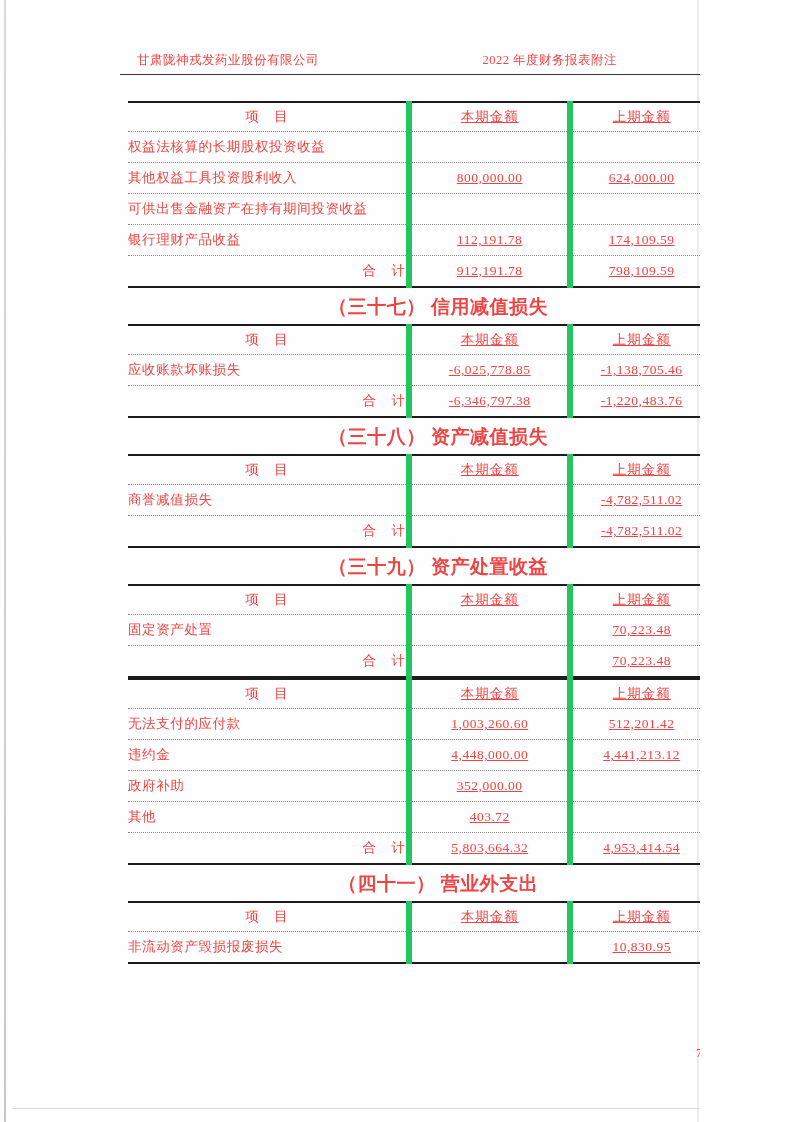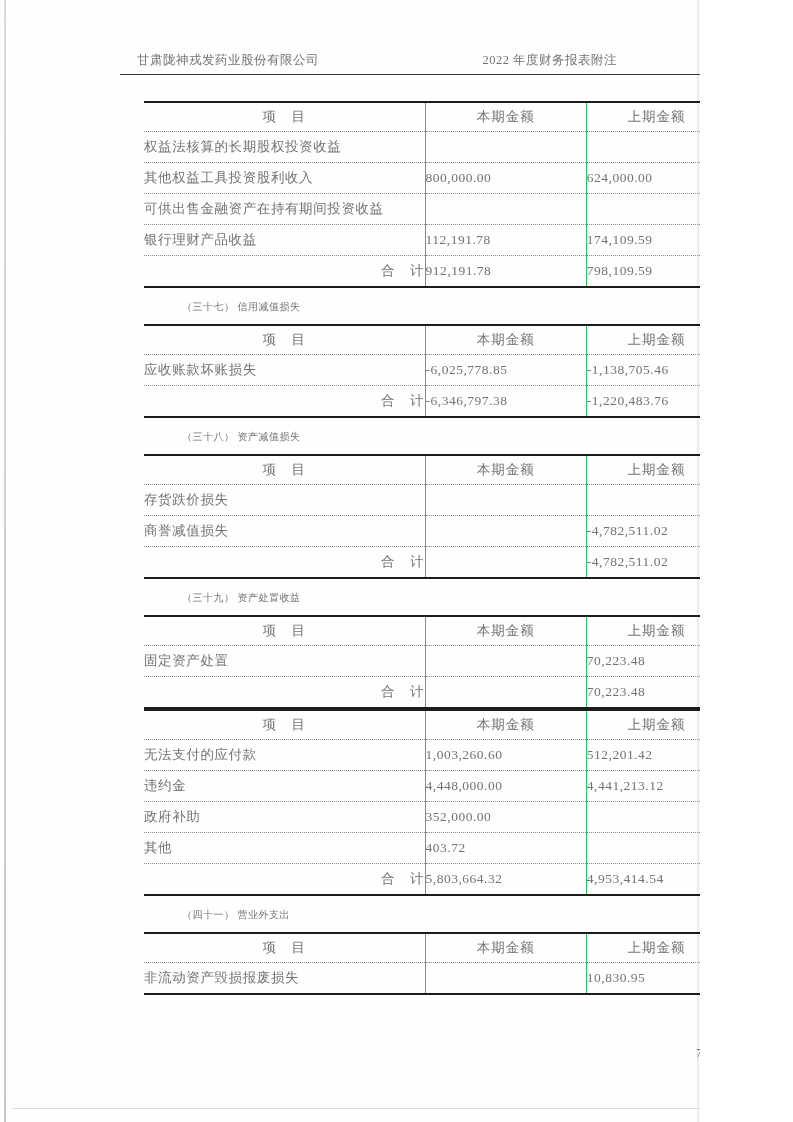--- a/index.html
+++ b/index.html
@@ -1,61 +1,61 @@
 <!DOCTYPE html>
 <html><head>
 <meta charset="utf-8">
 <style>
   html,body { margin:0; padding:0; background:#ffffff; }
   .page {
     position:relative;
     width:700px; height:1122px;
     background:#fefefe;
     font-family:"Liberation Serif","DejaVu Serif",serif;
-    color:#737373;
+    color:#ef4444;
     overflow:hidden;
   }
   
   .scan-edge-left { position:absolute; left:4px; top:0; width:2px; height:1122px;
     background:linear-gradient(to bottom,#c2c6c6,#a6acac); opacity:.65; }
   .scan-edge-right { position:absolute; right:1px; top:0; width:2px; height:1122px;
     background:#d7dada; opacity:.5; }
   .scan-bottom-line { position:absolute; left:12px; width:781px; top:1108px; height:1px;
     background:#dcdfdf; }
 
   
   .doc-header-left { position:absolute; left:137px; top:52px; font-size:12.5px; letter-spacing:.5px; }
   .doc-header-right { position:absolute; right:83px; top:52px; font-size:12.5px; letter-spacing:.5px; }
   .doc-header-rule { position:absolute; left:120px; top:74px; width:598px; height:0;
     border-top:1.6px solid #353535; }
 
   
-  .content { position:absolute; left:144px; top:101px; width:582px; }
+  .content { position:absolute; left:128px; top:101px; width:582px; }
 
   .section-heading {
-    font-weight:normal; font-size:10px; letter-spacing:.5px;
-    padding:10px 0 8px 38px; line-height:18px;
+    font-weight:bold; font-size:19px; letter-spacing:.5px;
+    padding:10px 0 8px 38px; line-height:18px;text-align:center;
   }
 
   table.fin-table {
     width:582px; border-collapse:collapse; table-layout:fixed;
     border-top:2.2px solid #1c1c1c; border-bottom:2.2px solid #1c1c1c;
   }
   table.fin-table th, table.fin-table td {
     padding:0; margin:0; vertical-align:middle;
     font-size:13.5px; font-weight:normal;
     overflow:hidden; white-space:nowrap;
   }
   table.fin-table th { height:28px; text-align:center; letter-spacing:1px; }
   table.fin-table td { height:30px; }
   table.fin-table tbody tr { border-top:1px dotted #8a8a8a; }
-  table.fin-table th + th, table.fin-table td + td { border-left:1px solid #22c55e; }
+  table.fin-table th + th, table.fin-table td + td { border-left:6px solid #22c55e;text-decoration:underline; }
   td.name-cell { text-align:left; padding-left:8px; letter-spacing:.6px; }
   td.name-cell.total { text-align:right; padding-left:0; letter-spacing:1px; }
-  td.num-cell { text-align:left; padding-right:12px; letter-spacing:.5px;
+  td.num-cell { text-align:center; padding-right:12px; letter-spacing:.5px;
     font-family:"Liberation Serif","DejaVu Serif",serif; }
 
   .page-footer {
     position:absolute; left:128px; top:1046px; width:582px;
     text-align:right; font-size:12px; letter-spacing:1px;
   }
 </style>
 </head>
 <body>
 
@@ -146,25 +146,20 @@
         </colgroup>
         <thead>
           <tr>
             <th>项　目</th>
             <th>本期金额</th>
             <th>上期金额</th>
           </tr>
         </thead>
         <tbody>
           <tr>
-            <td class="name-cell">存货跌价损失</td>
-            <td class="num-cell"></td>
-            <td class="num-cell"></td>
-          </tr>
-          <tr>
             <td class="name-cell">商誉减值损失</td>
             <td class="num-cell"></td>
             <td class="num-cell">-4,782,511.02</td>
           </tr>
           <tr>
             <td class="name-cell total">合　计</td>
             <td class="num-cell"></td>
             <td class="num-cell">-4,782,511.02</td>
           </tr>
         </tbody>

